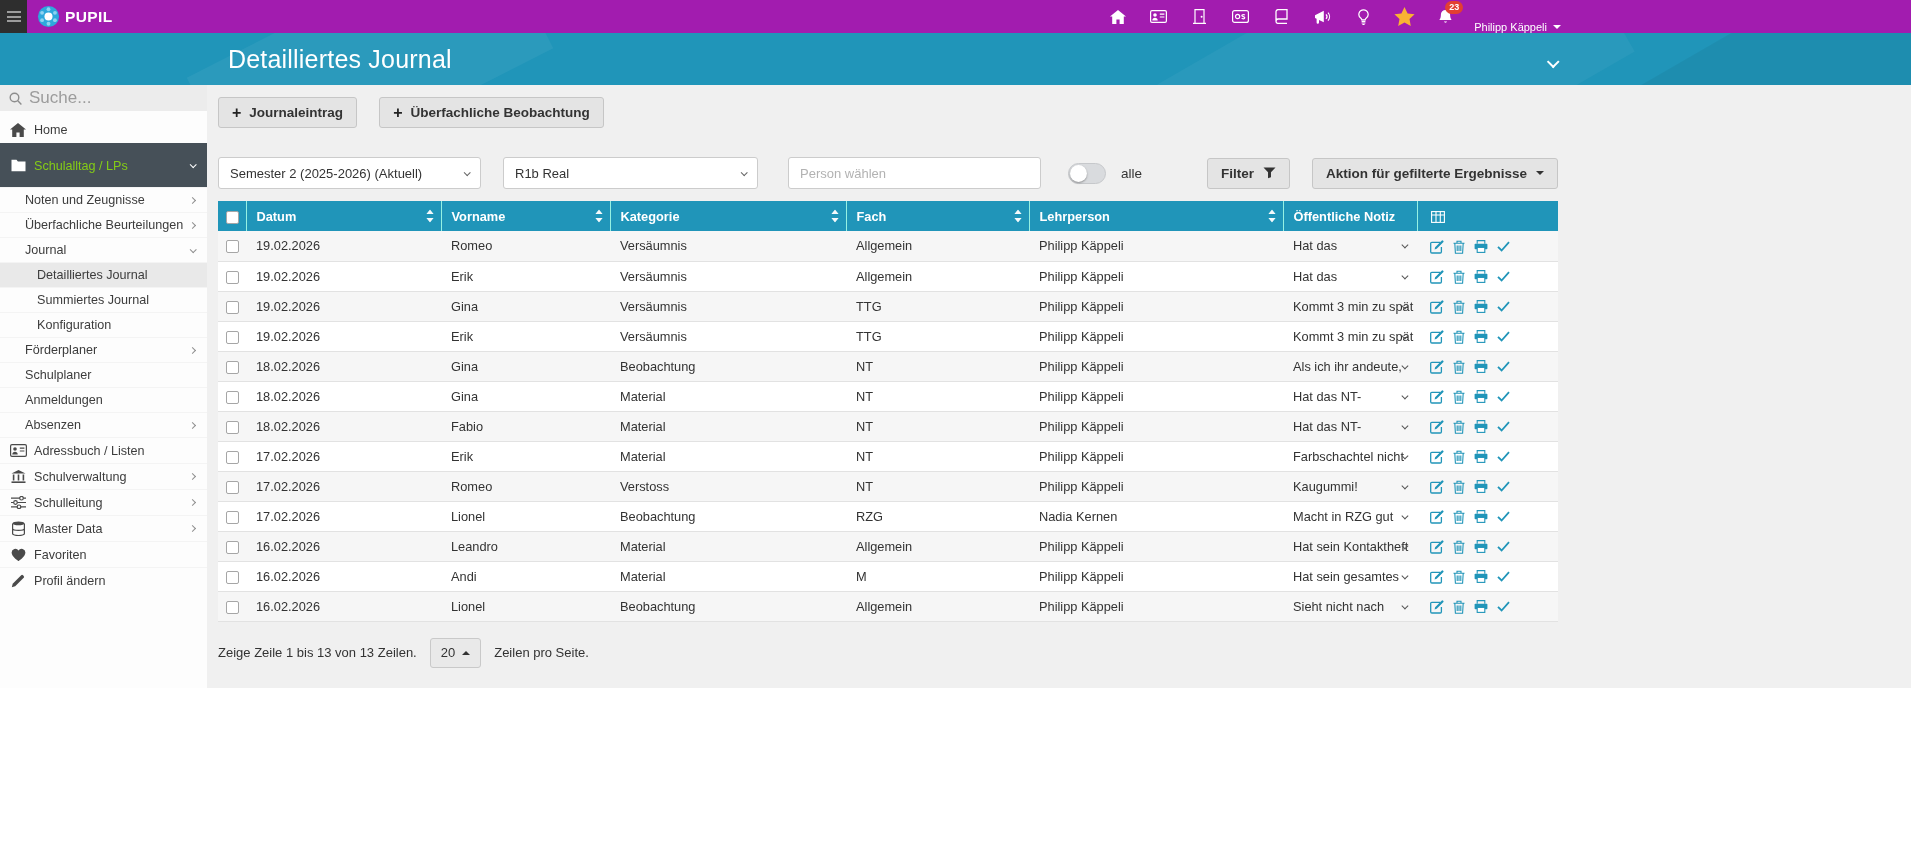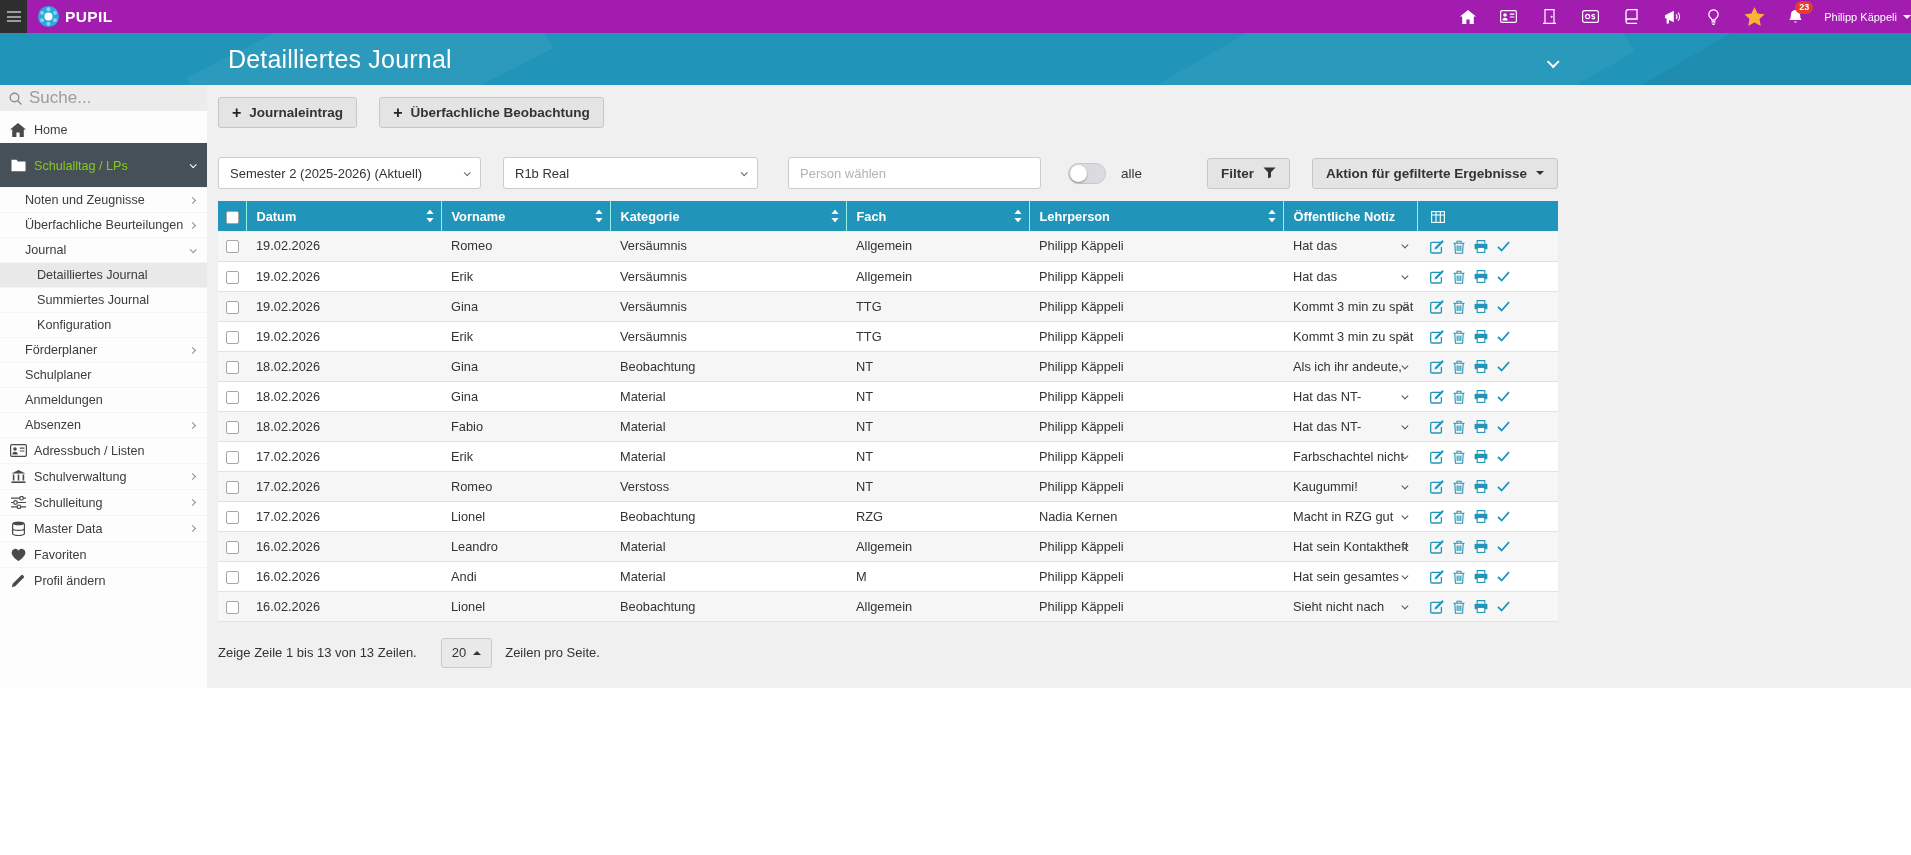--- a/index.html
+++ b/index.html
@@ -6,21 +6,21 @@
   html,body { width:1911px; height:855px; }
   body { font-family:"Liberation Sans","DejaVu Sans",sans-serif; background:#fff; }
   .app { width:1911px; height:855px; position:relative; overflow:hidden; background:#fff; }
 
   
   .topbar { height:33px; background:#a21caf; display:flex; align-items:center; }
   .hamburger { width:27px; height:33px; background:#2e2e2e; border:none; display:flex; flex-direction:column; justify-content:center; align-items:center; gap:2.5px; cursor:pointer; }
   .hamburger span { width:14px; height:2px; background:#9c9c9c; }
   .brand { display:flex; align-items:center; gap:5px; margin-left:10px; cursor:pointer; }
   .brand-name { color:#fff; font-weight:700; font-size:15.5px; letter-spacing:.4px; }
-  .topbar-right { margin-left:auto; display:flex; align-items:center; }
+  .topbar-right { margin-left:auto; display:flex; align-items:flex-end; padding-right:350px; }
   .tb-icons { display:flex; align-items:center; }
   .tb-icon { color:#fff; width:41px; height:33px; display:flex; align-items:center; justify-content:center; position:relative; cursor:pointer; }
   .tb-icon.star { color:#f9b233; }
   .badge { position:absolute; top:1px; right:3px; background:#e23f33; color:#fff; font-size:9px; line-height:1; padding:2px 4px; border-radius:8px; font-weight:700; }
   .user-menu { display:flex; align-items:center; gap:6px; margin-left:8px; color:#fff; font-size:11px; cursor:pointer; }
   .caret { width:0; height:0; border-left:4px solid transparent; border-right:4px solid transparent; border-top:4px solid #fff; display:inline-block; }
   .caret.dark { border-top-color:#333; }
   .caret-up { width:0; height:0; border-left:4px solid transparent; border-right:4px solid transparent; border-bottom:4px solid #333; display:inline-block; }
 
   
@@ -92,21 +92,21 @@
   tbody tr:nth-child(even) { background:#fff; }
   td.col-check { padding-left:8px; }
   .cb { appearance:none; -webkit-appearance:none; width:13px; height:13px; border:1px solid #a6a6a6; border-radius:2px; background:#fff; vertical-align:middle; cursor:pointer; }
   td.col-notiz { position:relative; padding-right:24px; cursor:pointer; }
   td.col-notiz .chev { position:absolute; right:11px; top:12px; color:#555; }
   td.col-actions { padding-left:13px; }
   .act-ico { color:#2095b9; display:inline-block; margin-right:9px; vertical-align:middle; line-height:0; cursor:pointer; }
 
   
   .pagination { margin-top:16px; display:flex; align-items:center; font-size:13px; color:#333; }
-  .page-size { margin-left:24px; height:30px; padding:0 10px; background:#e9e9e9; border:1px solid #c9c9c9; border-radius:3px; display:inline-flex; align-items:center; gap:7px; font-size:13px; color:#333; cursor:pointer; font-family:inherit; }
+  .page-size { margin-left:13px; height:30px; padding:0 10px; background:#e9e9e9; border:1px solid #c9c9c9; border-radius:3px; display:inline-flex; align-items:center; gap:7px; font-size:13px; color:#333; cursor:pointer; font-family:inherit; }
   .ps-suffix { margin-left:13px; }
 
   
   .page-footer { height:167px; background:#fcfdfd; border-top:1px solid #d8d8d8; position:relative; }
   .copyright { position:absolute; left:218px; top:4px; font-size:10.5px; color:#666; }
   .scroll-top { position:absolute; left:1536px; top:2px; width:21px; height:18px; background:#f3f3f3; border:1px solid #8a8a8a; display:flex; align-items:center; justify-content:center; color:#333; cursor:pointer; padding:0; }
 </style>
 </head>
 <body>
 

